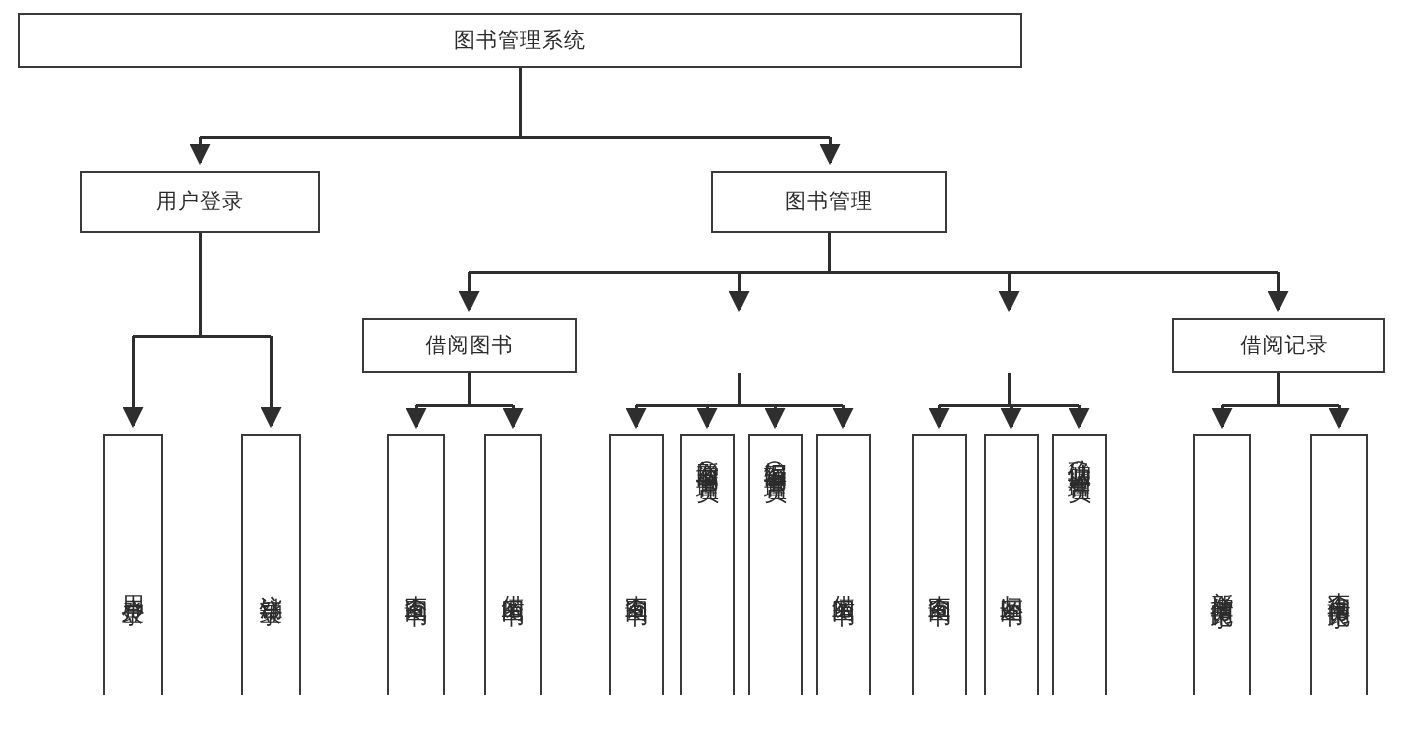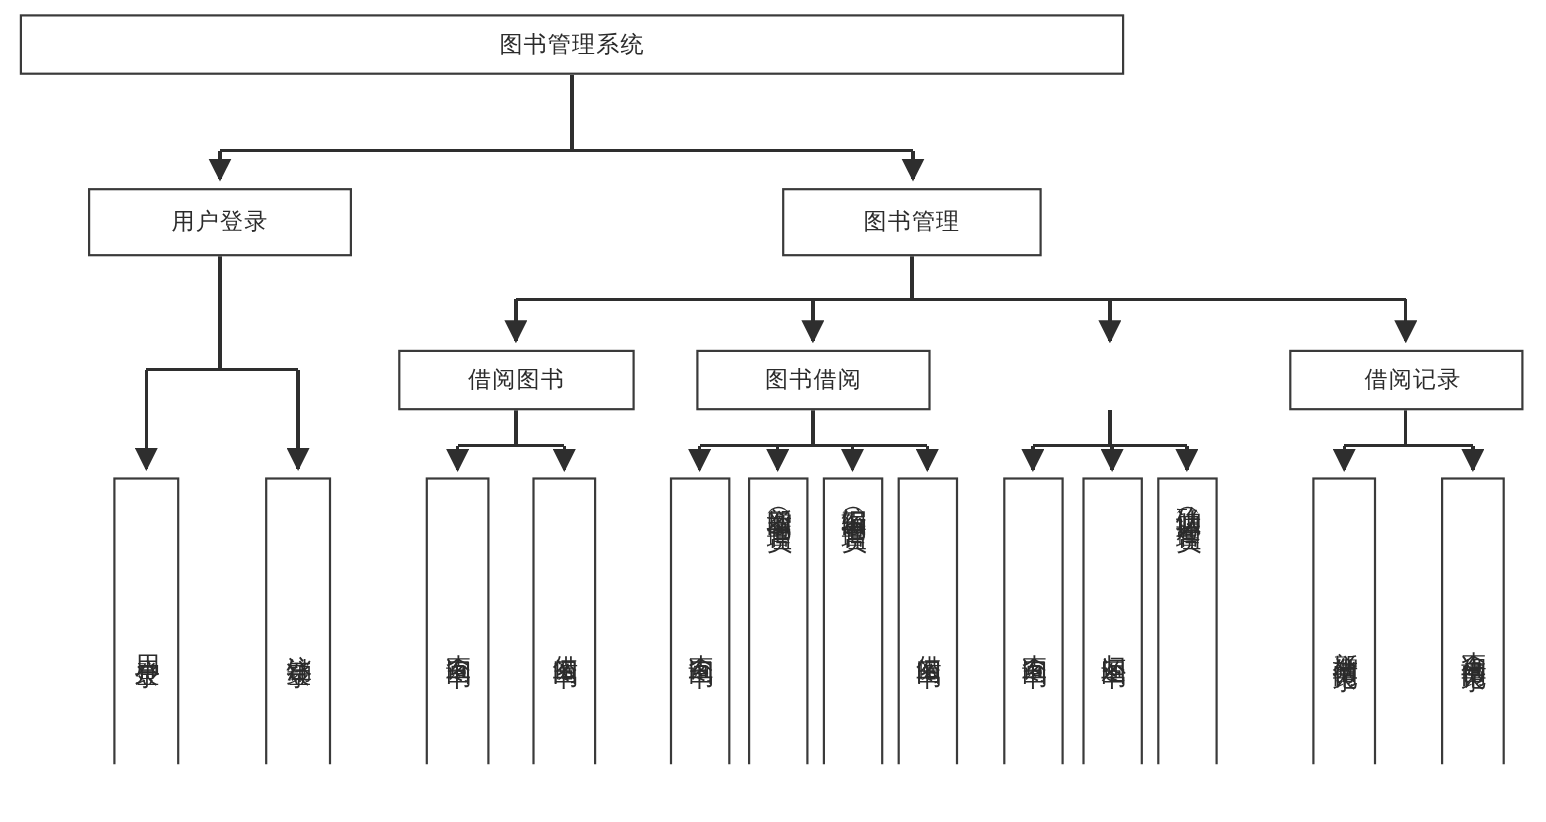--- a/index.html
+++ b/index.html
@@ -128,23 +128,20 @@
   <div class="node" style="left:80px;top:171px;width:240px;height:62px;">
     <span class="label">用户登录</span>
   </div>
   <div class="node" style="left:711px;top:171px;width:236px;height:62px;">
     <span class="label">图书管理</span>
   </div>
 
   <div class="node" style="left:362px;top:318px;width:215px;height:55px;">
     <span class="label">借阅图书</span>
   </div>
-  <div class="node" style="left:633px;top:318px;width:213px;height:55px;">
-    <span class="label">图书借阅</span>
-  </div>
   <div class="node" style="left:1172px;top:318px;width:213px;height:55px;padding-left:12px;">
     <span class="label">借阅记录</span>
   </div>
 
   <div class="node vert mid" style="left:103px;top:434px;width:60px;height:298px;">
     <span class="label">用户登录</span>
   </div>
   <div class="node vert mid" style="left:241px;top:434px;width:60px;height:298px;">
     <span class="label">注销登录</span>
   </div>

